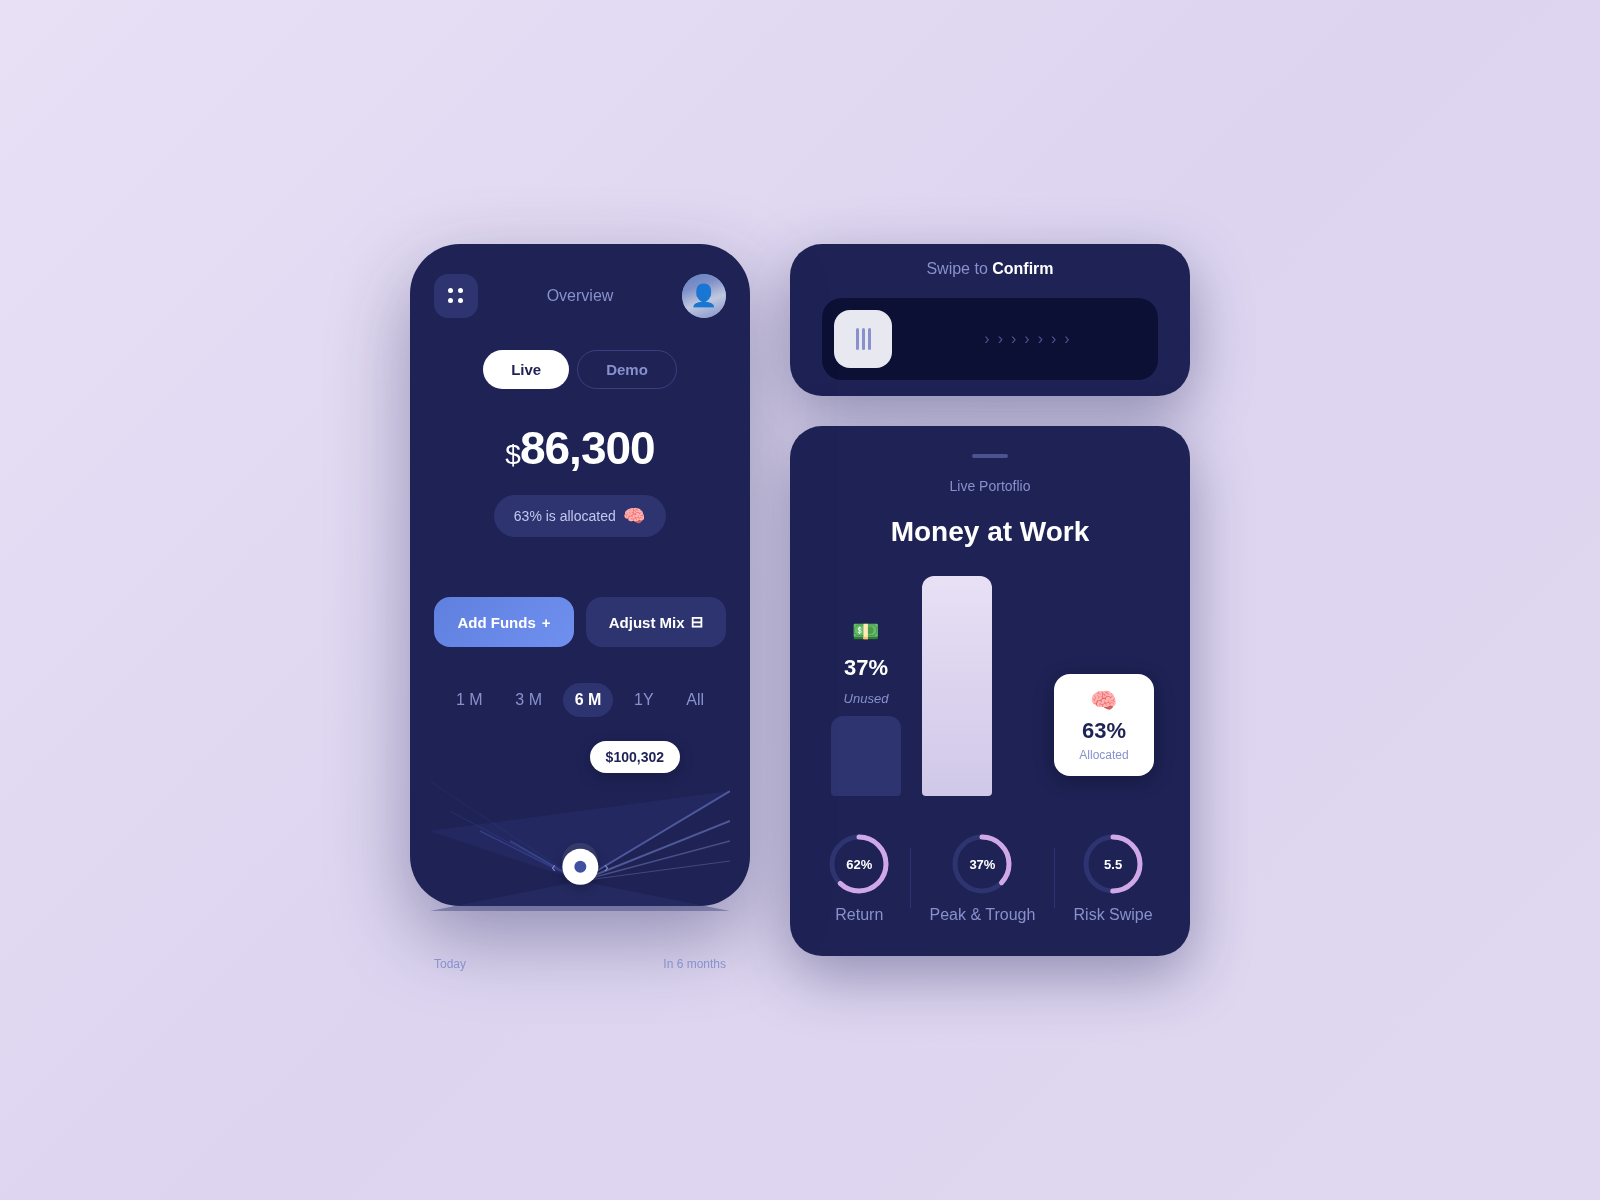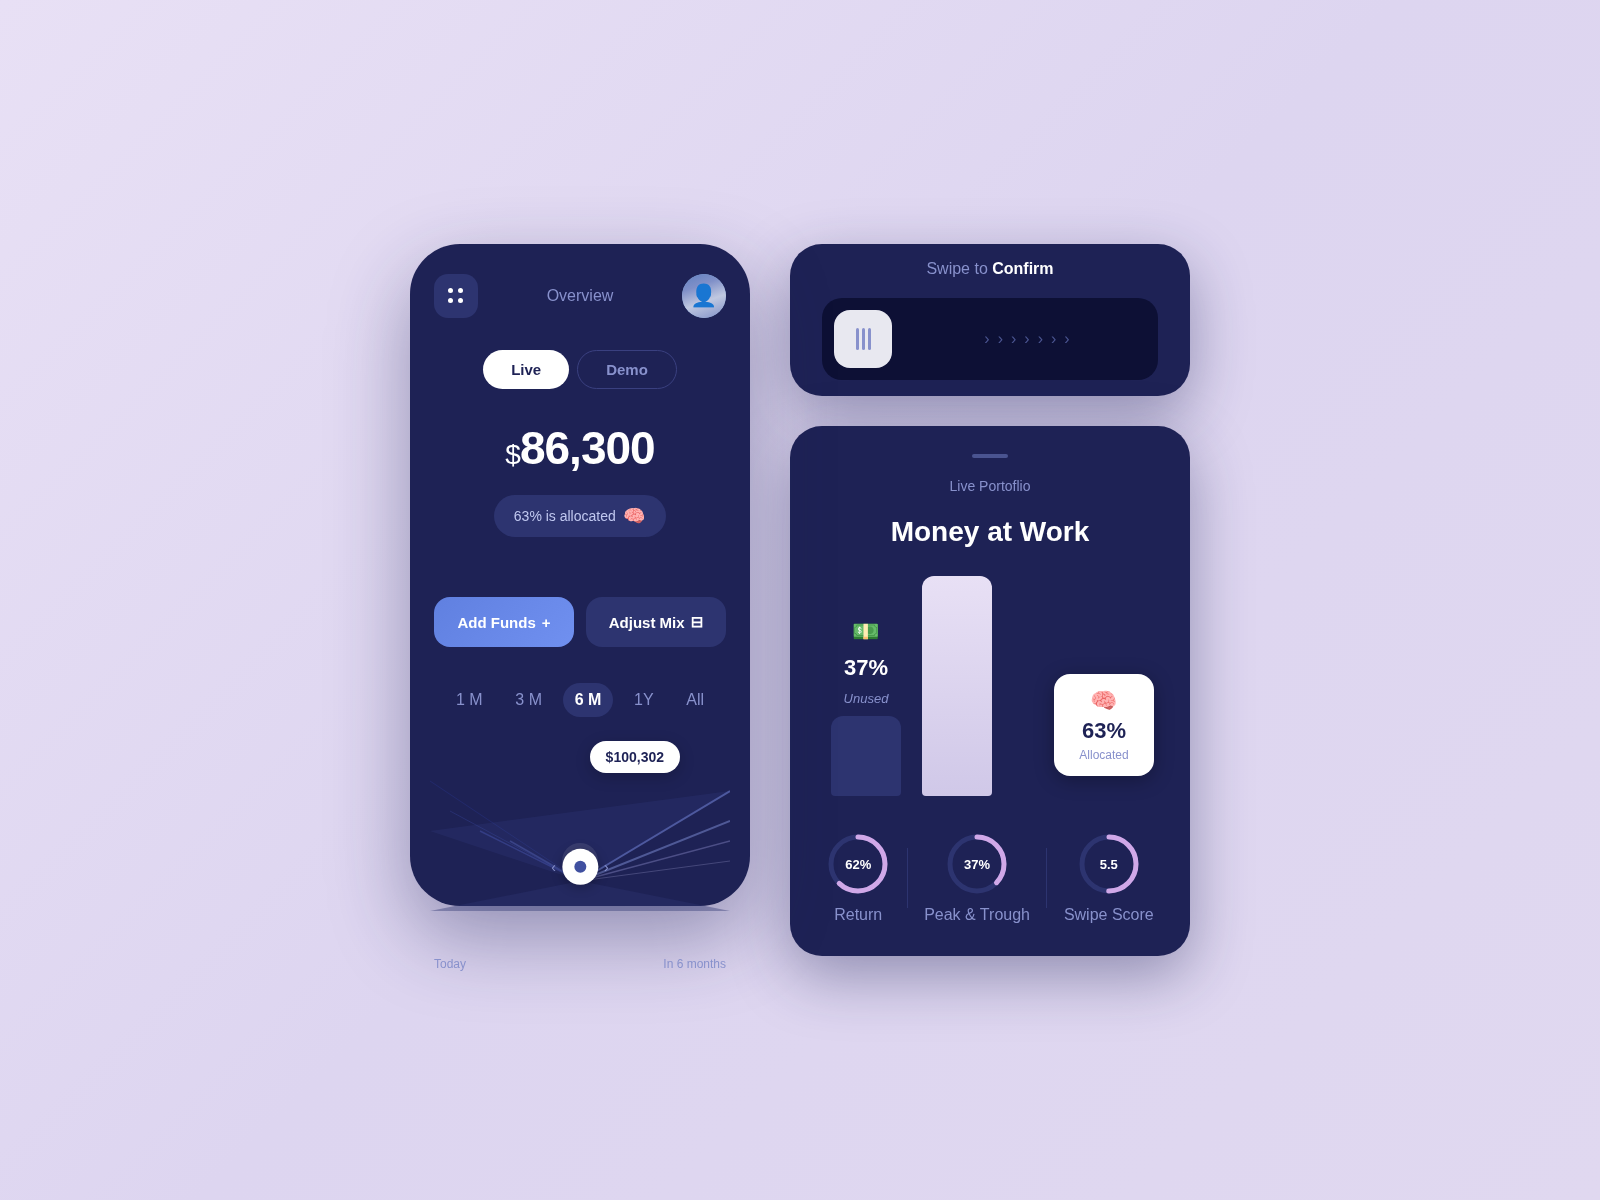--- a/index.html
+++ b/index.html
@@ -711,21 +711,21 @@
         <div class="divider-v"></div>
 
         <div class="stat-item">
           <div class="stat-circle">
             <svg width="64" height="64" viewBox="0 0 64 64">
               <circle cx="32" cy="32" r="27" fill="none" stroke="#2d3470" stroke-width="5"></circle>
               <circle cx="32" cy="32" r="27" fill="none" stroke="#d0a8e8" stroke-width="5" stroke-dasharray="169.6" stroke-dashoffset="84.8" stroke-linecap="round"></circle>
             </svg>
             <span class="stat-circle-label">5.5</span>
           </div>
-          <span class="stat-name">Swipe Score</span>
+          <span class="stat-name">Risk Swipe</span>
         </div>
 
       </div>
 
     </div>
 
   </div>
 
 </div>
 

